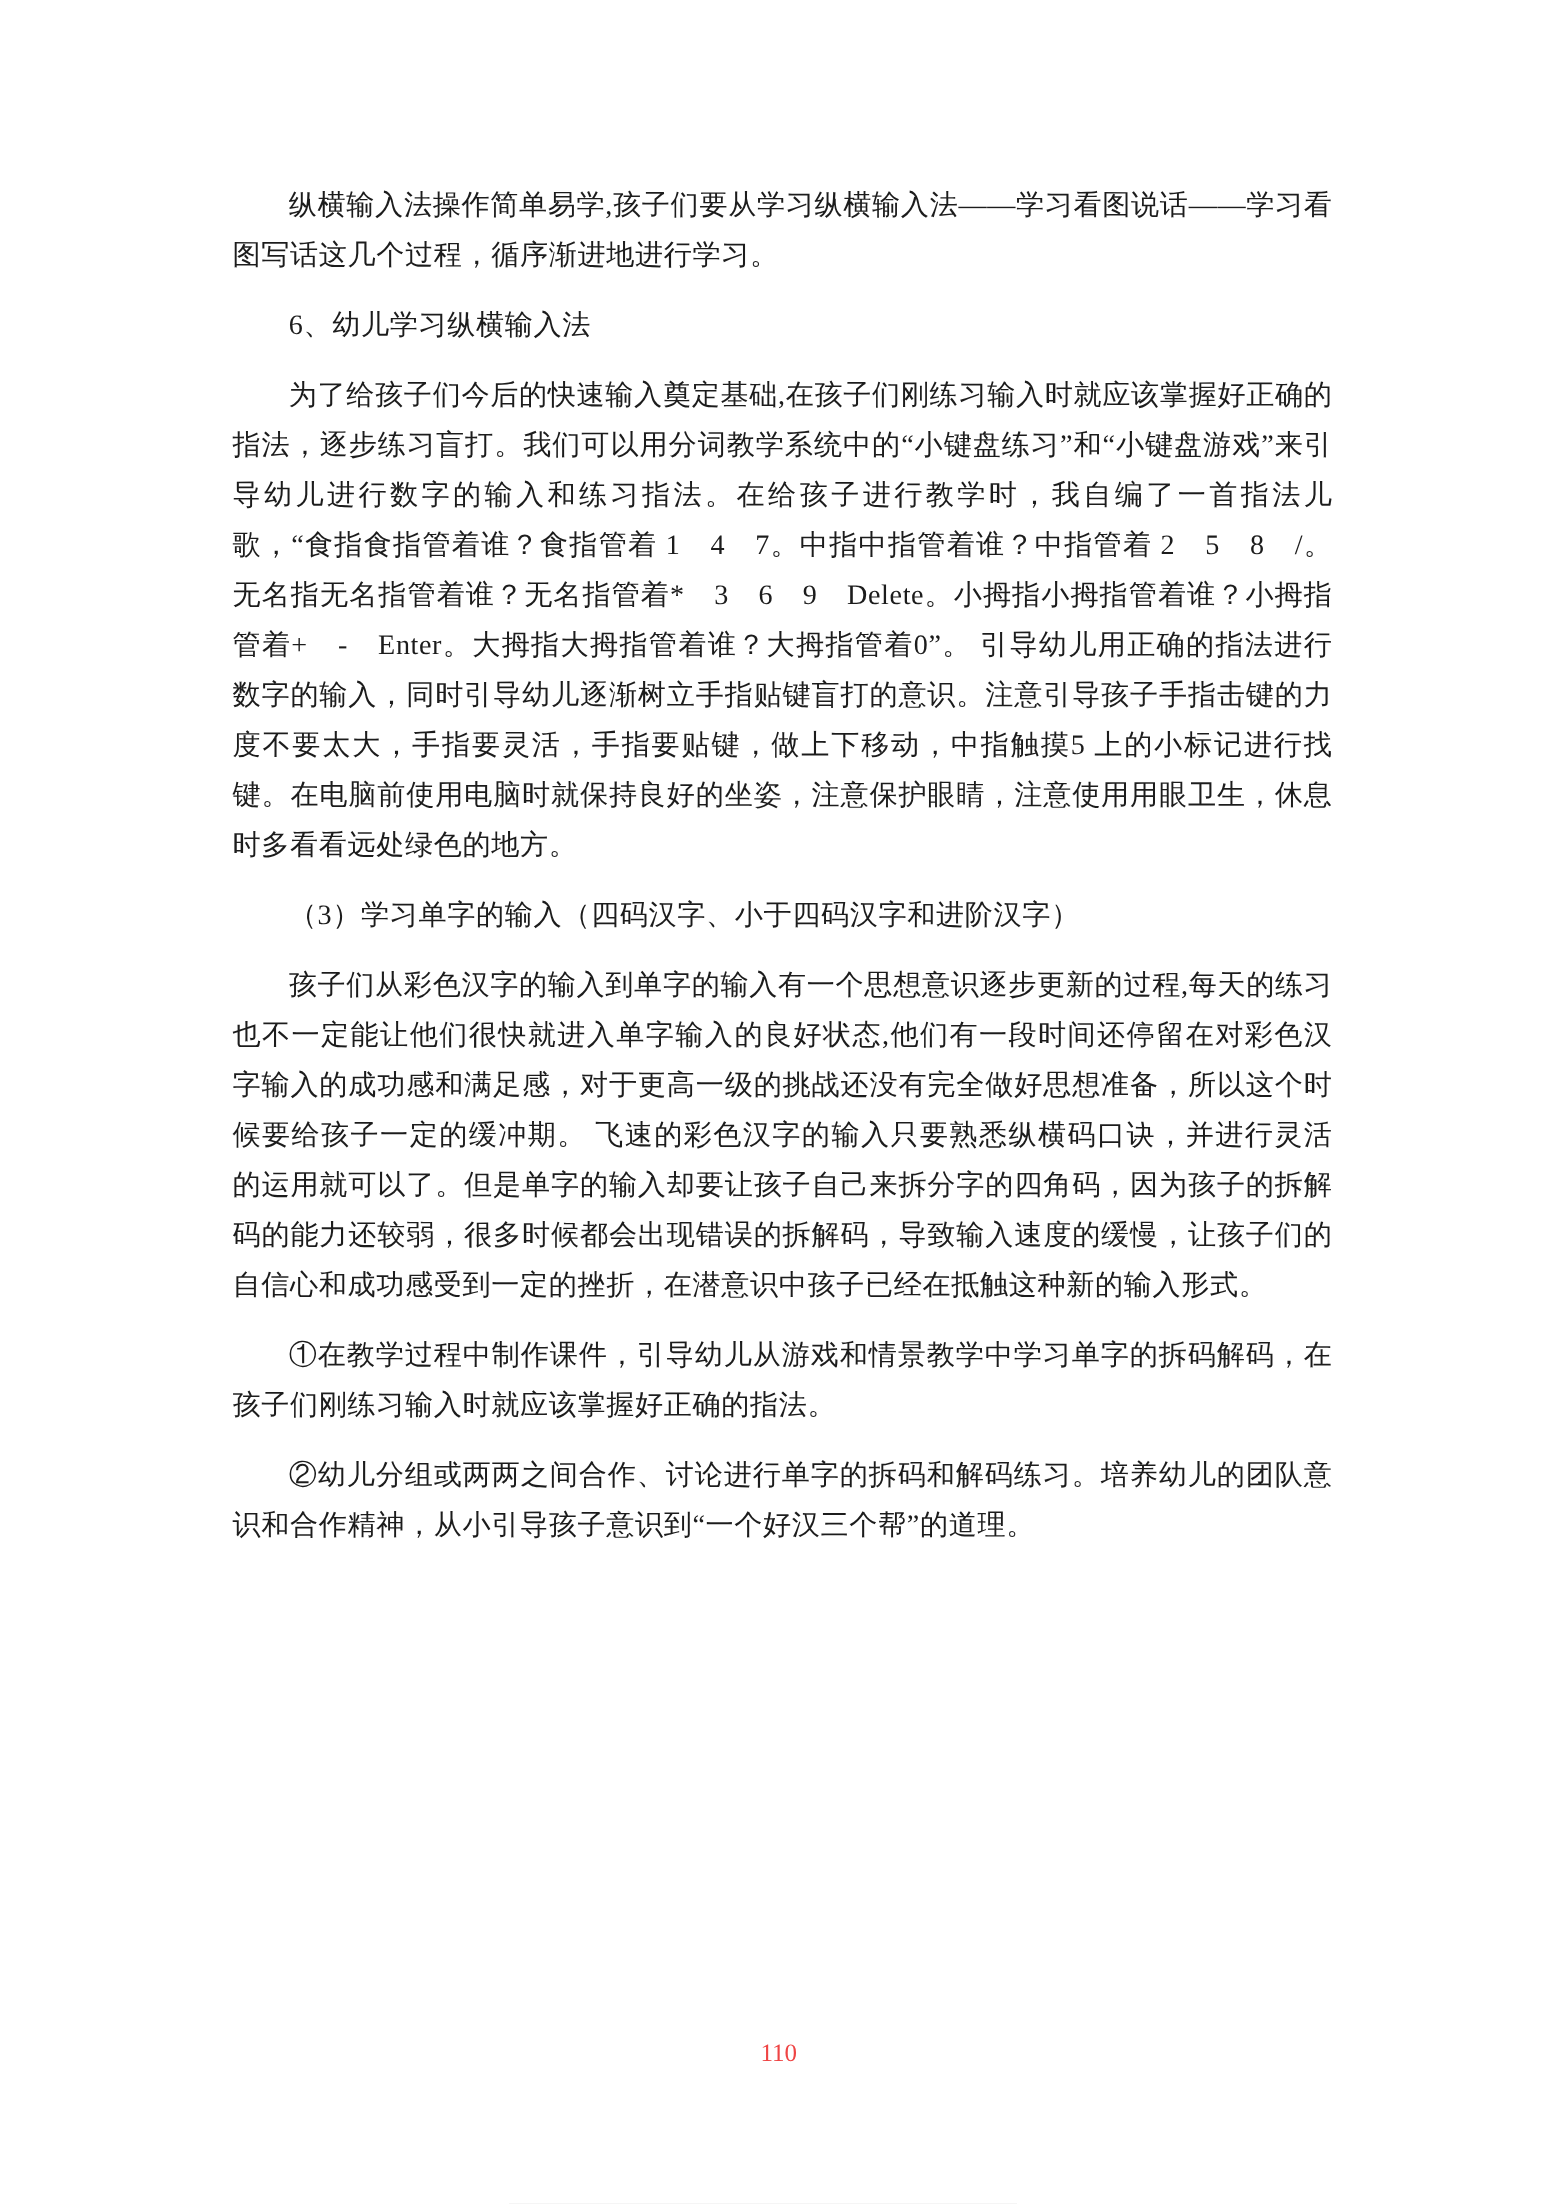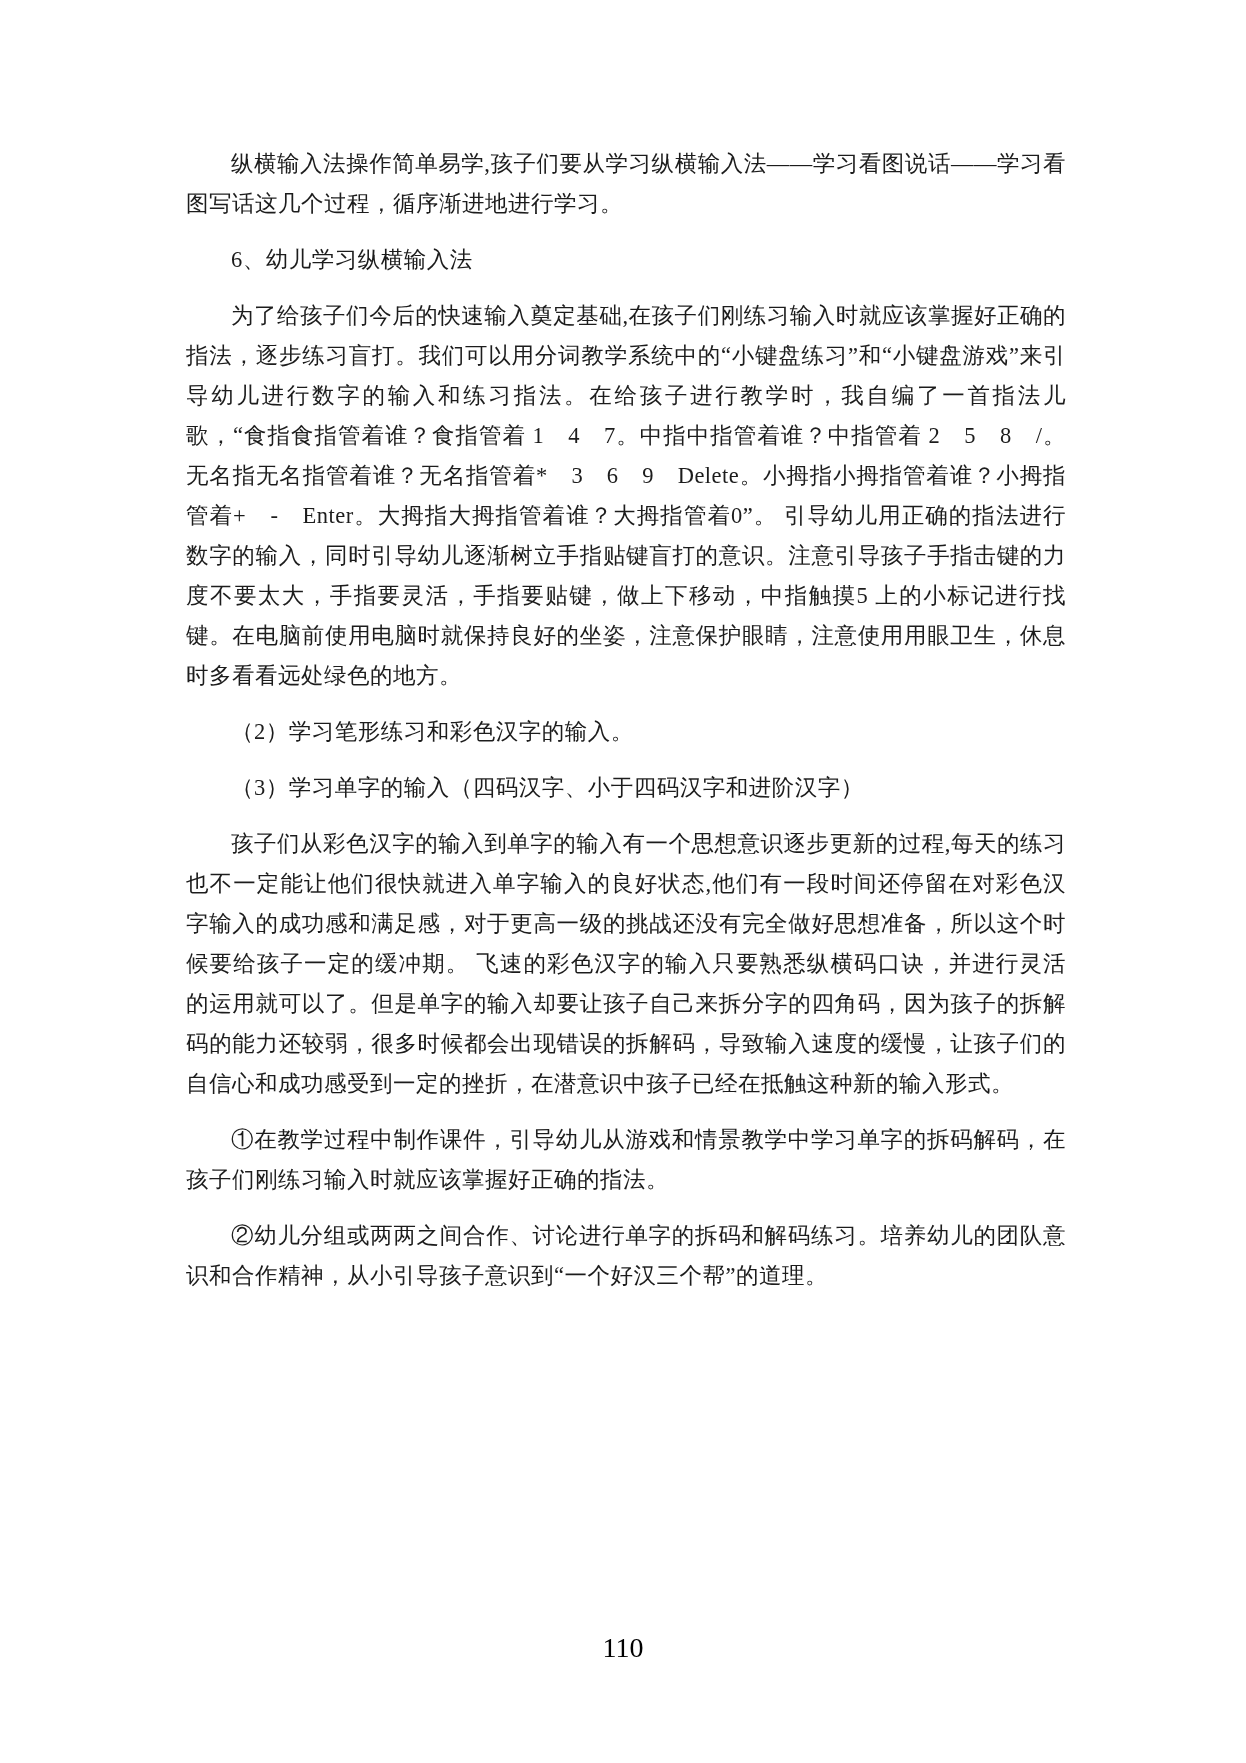--- a/index.html
+++ b/index.html
@@ -32,33 +32,32 @@
     text-indent: 2em;
     word-break: break-all;
     letter-spacing: 0.5px;
   }
   .footer {
     position: absolute;
     top: 1632px;
     left: 0;
     width: 100%;
     text-align: center;
-    font-size: 28px;
+    font-size: 20px;
     font-family: "Liberation Serif", "DejaVu Serif", serif;
-    color: #000000;
+    color: #ef4444;
   }
 </style>
 </head>
 <body>
 
 <div class="page">
   <div class="content">
       <p class="para">纵横输入法操作简单易学,孩子们要从学习纵横输入法——学习看图说话——学习看图写话这几个过程，循序渐进地进行学习。</p>
       <p class="para">6、幼儿学习纵横输入法</p>
       <p class="para">为了给孩子们今后的快速输入奠定基础,在孩子们刚练习输入时就应该掌握好正确的指法，逐步练习盲打。我们可以用分词教学系统中的“小键盘练习”和“小键盘游戏”来引导幼儿进行数字的输入和练习指法。在给孩子进行教学时，我自编了一首指法儿歌，“食指食指管着谁？食指管着 1　4　7。中指中指管着谁？中指管着 2　5　8　/。无名指无名指管着谁？无名指管着*　3　6　9　Delete。小拇指小拇指管着谁？小拇指管着+　-　Enter。大拇指大拇指管着谁？大拇指管着0”。 引导幼儿用正确的指法进行数字的输入，同时引导幼儿逐渐树立手指贴键盲打的意识。注意引导孩子手指击键的力度不要太大，手指要灵活，手指要贴键，做上下移动，中指触摸5 上的小标记进行找键。在电脑前使用电脑时就保持良好的坐姿，注意保护眼睛，注意使用用眼卫生，休息时多看看远处绿色的地方。</p>
-      <p class="para">（2）学习笔形练习和彩色汉字的输入。</p>
       <p class="para">（3）学习单字的输入（四码汉字、小于四码汉字和进阶汉字）</p>
       <p class="para">孩子们从彩色汉字的输入到单字的输入有一个思想意识逐步更新的过程,每天的练习也不一定能让他们很快就进入单字输入的良好状态,他们有一段时间还停留在对彩色汉字输入的成功感和满足感，对于更高一级的挑战还没有完全做好思想准备，所以这个时候要给孩子一定的缓冲期。 飞速的彩色汉字的输入只要熟悉纵横码口诀，并进行灵活的运用就可以了。但是单字的输入却要让孩子自己来拆分字的四角码，因为孩子的拆解码的能力还较弱，很多时候都会出现错误的拆解码，导致输入速度的缓慢，让孩子们的自信心和成功感受到一定的挫折，在潜意识中孩子已经在抵触这种新的输入形式。</p>
       <p class="para">①在教学过程中制作课件，引导幼儿从游戏和情景教学中学习单字的拆码解码，在孩子们刚练习输入时就应该掌握好正确的指法。</p>
       <p class="para">②幼儿分组或两两之间合作、讨论进行单字的拆码和解码练习。培养幼儿的团队意识和合作精神，从小引导孩子意识到“一个好汉三个帮”的道理。</p>
     </div>
   <div class="footer">110</div>
 </div>
 
 </body></html>

